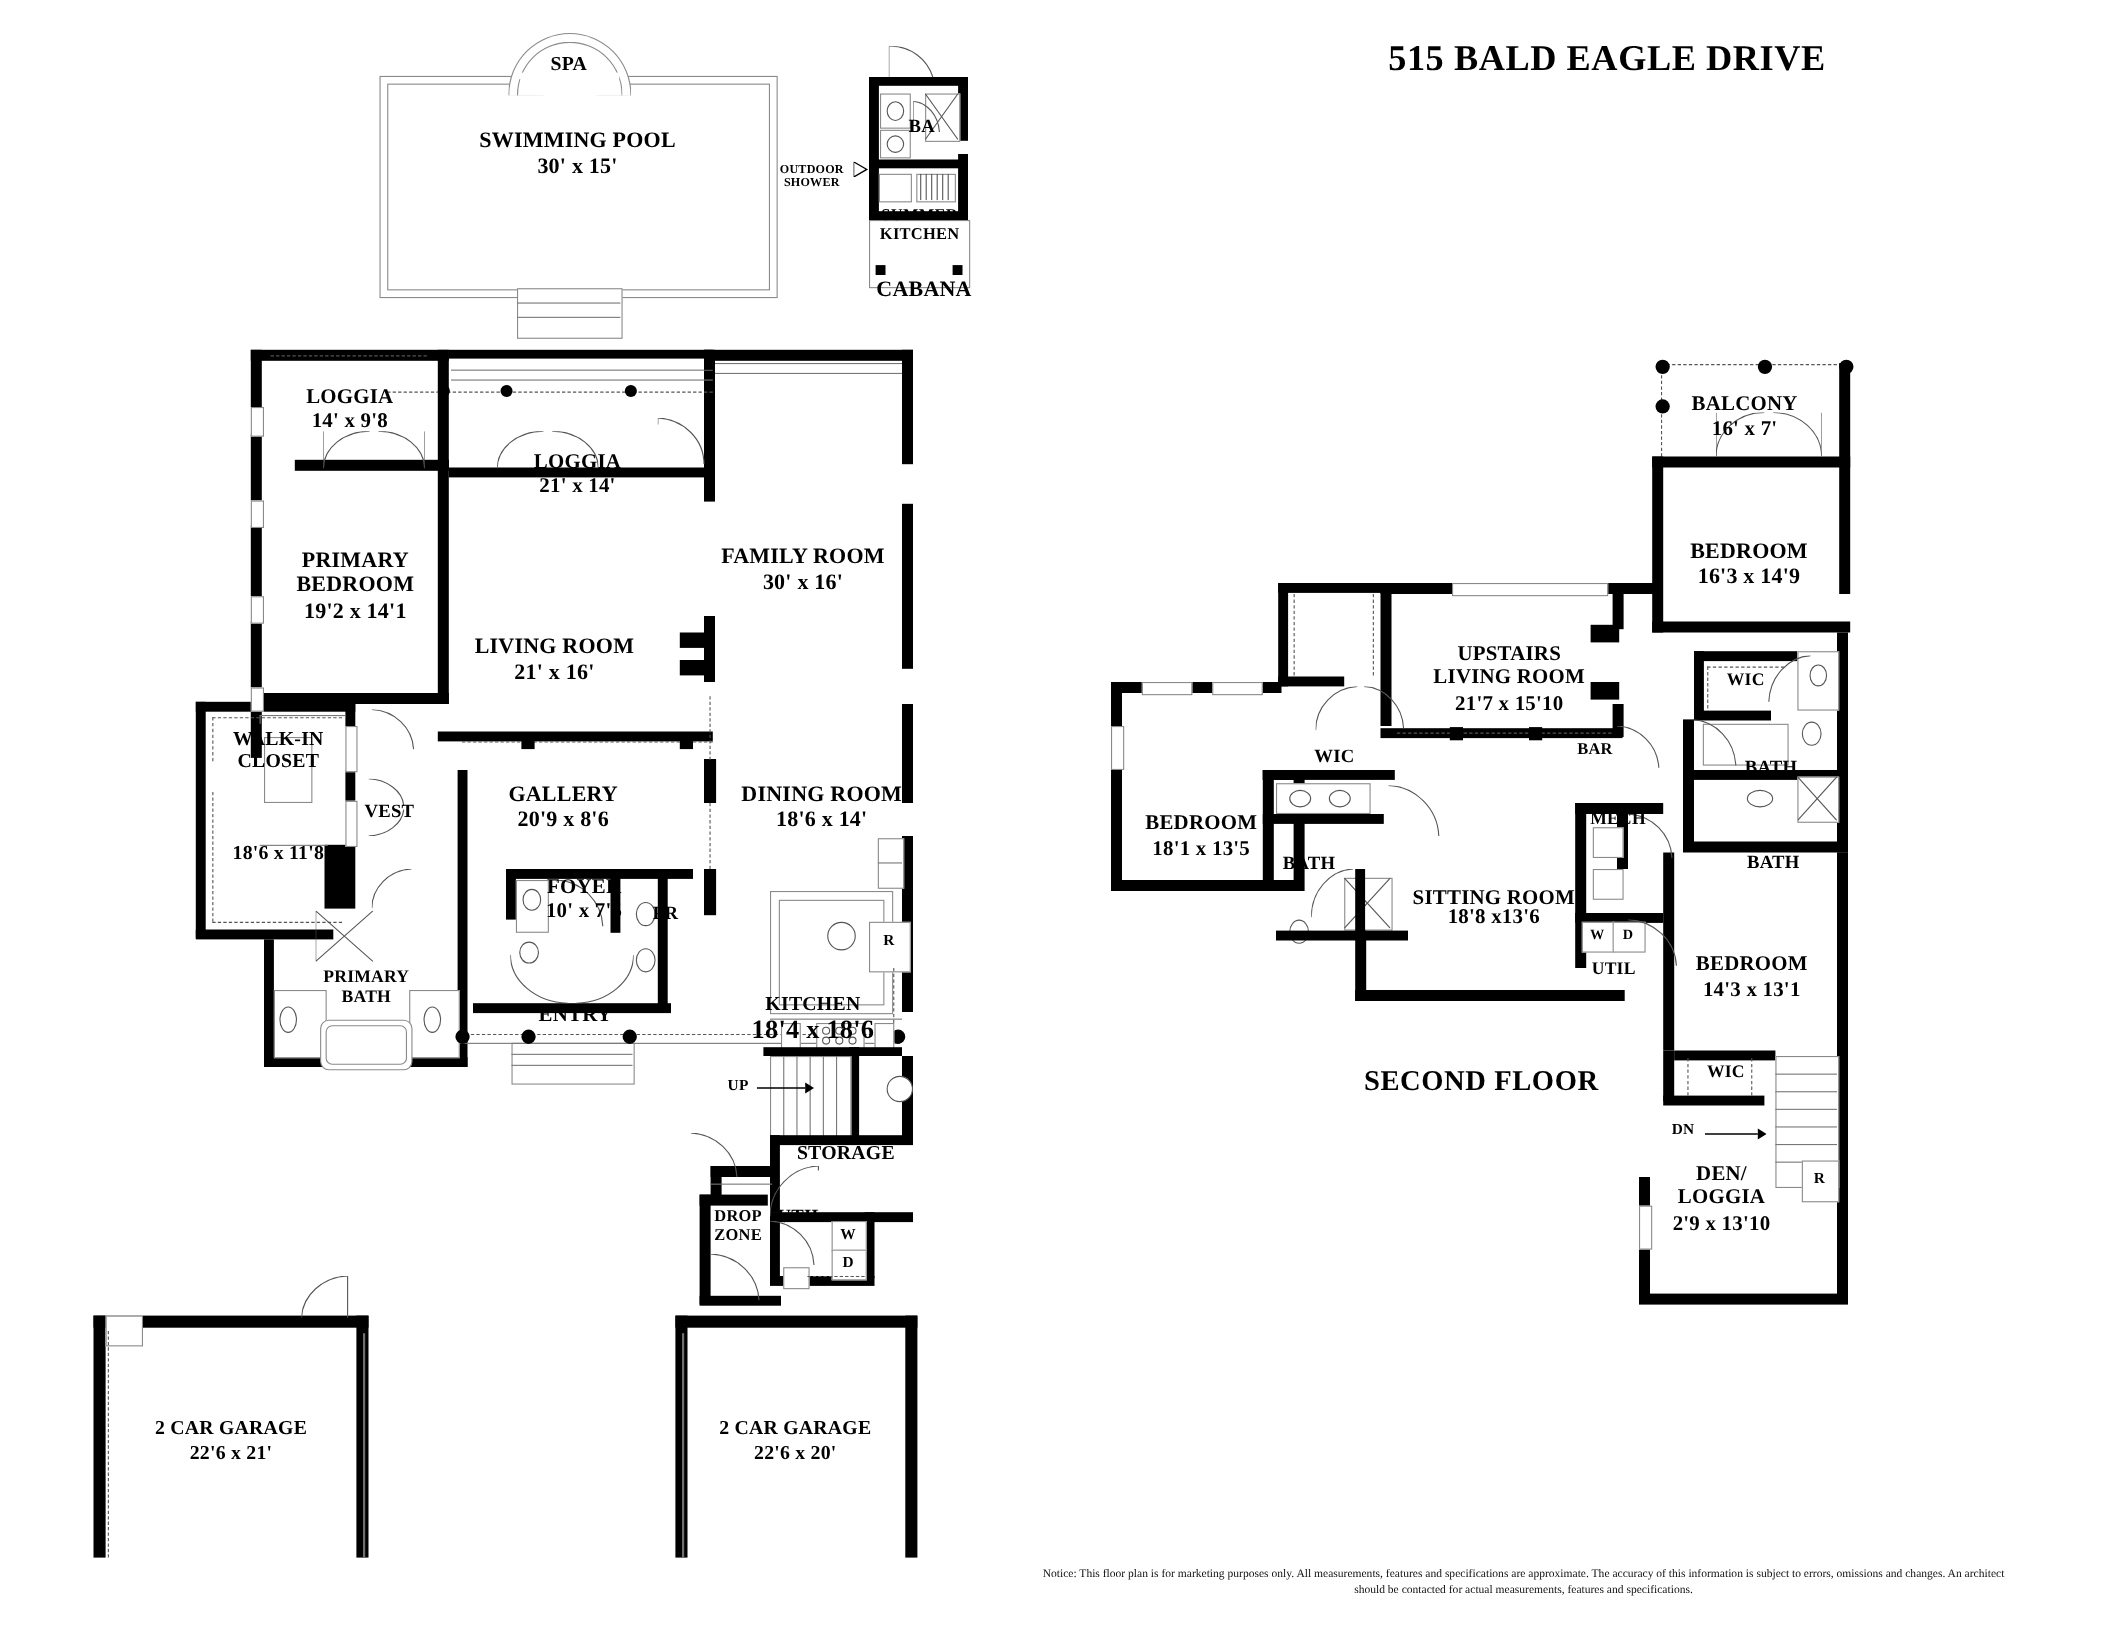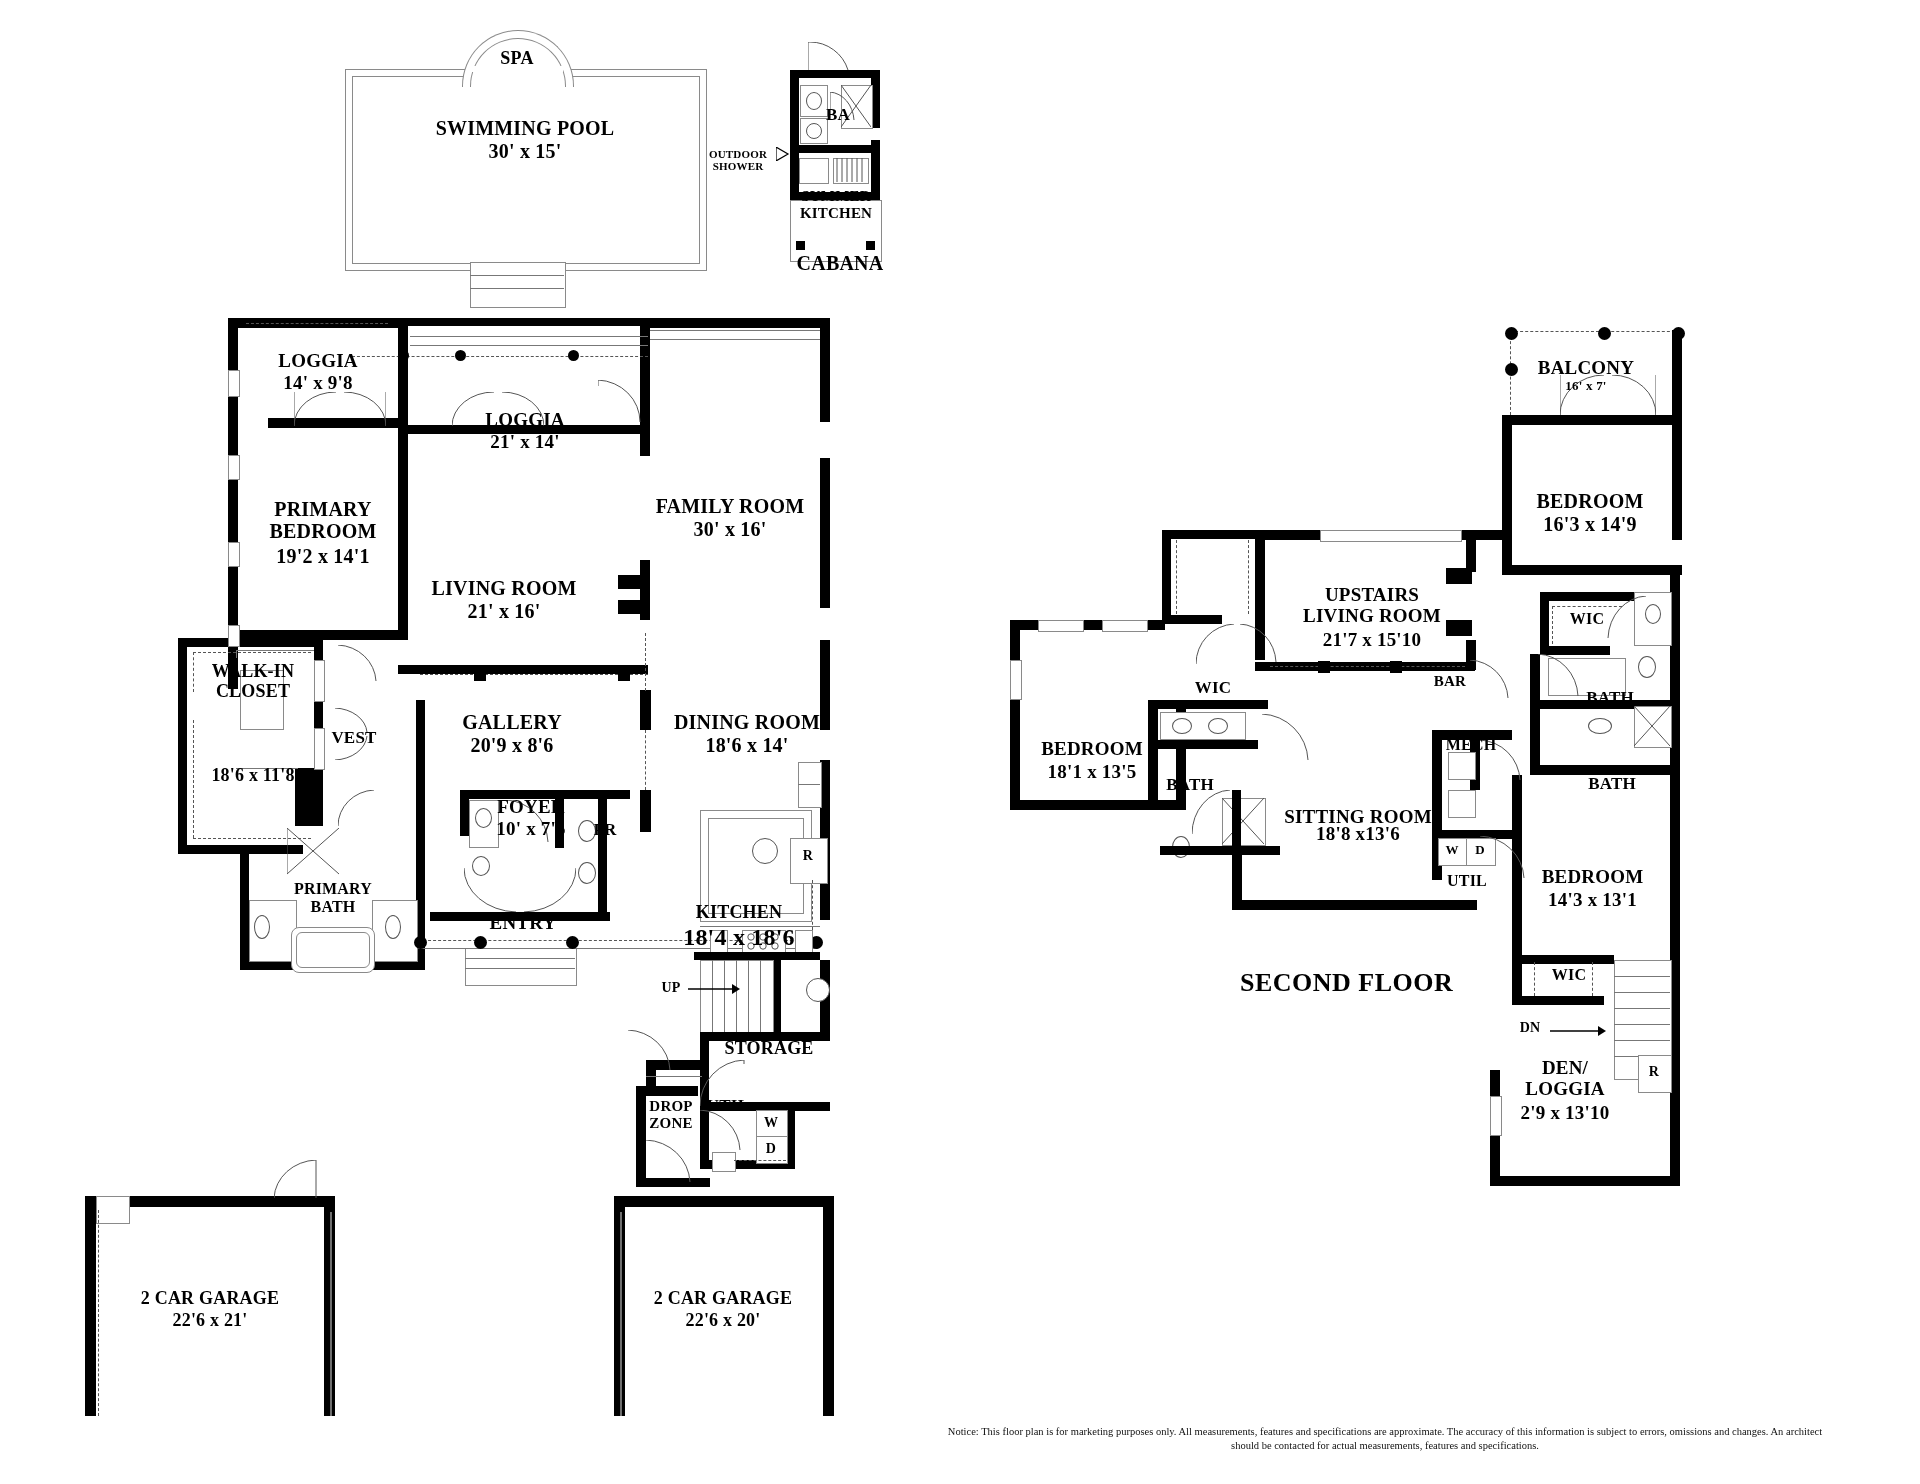--- a/index.html
+++ b/index.html
@@ -26,20 +26,21 @@
       font-family:"Liberation Sans",sans-serif;white-space:nowrap;}
   .notice{position:absolute;left:945px;top:1425px;width:880px;text-align:center;
           font-size:10.5px;line-height:1.35;color:#111;font-weight:400;}
   .flabel{position:absolute;font-weight:700;letter-spacing:.5px;}
 </style>
 </head>
 <body>
 
 <div class="stage">
 
+  <div class="title" style="left:1262px;top:36px;font-size:33px;">515 BALD EAGLE DRIVE</div>
 
   <div>
     <div class="op" style="left:345px;top:69px;width:360px;height:200px;"></div>
     <div class="op" style="left:352px;top:76px;width:346px;height:186px;"></div>
 
     <div style="position:absolute;left:462px;top:30px;width:110px;height:56px;
                 border:1px solid #8a8a8a;border-bottom:none;
                 border-radius:58px 58px 0 0;background:#fff;"></div>
     <div style="position:absolute;left:470px;top:38px;width:94px;height:48px;
                 border:1px solid #8a8a8a;border-bottom:none;
@@ -525,21 +526,21 @@
       <path d="M0,0 A42,44 0 0 1 40,42" fill="none" stroke="#555" stroke-width="1"></path>
     </svg>
     <svg class="door" style="left:1606px;top:596px;" width="40" height="44">
       <path d="M40,0 A40,44 0 0 0 2,42" fill="none" stroke="#555" stroke-width="1"></path>
     </svg>
     <svg class="door" style="left:1470px;top:660px;" width="40" height="40">
       <path d="M0,0 A40,40 0 0 1 38,38" fill="none" stroke="#555" stroke-width="1"></path>
     </svg>
 
     <div class="lbl" style="left:1498px;top:357px;width:176px;font-size:19px;">BALCONY</div>
-    <div class="lbl" style="left:1498px;top:379px;width:176px;font-size:13px;">16' x 7'</div>
+    <div class="lbl" style="left:1498px;top:379px;width:176px;font-size:19px;">16' x 7'</div>
 
     <div class="lbl" style="left:1502px;top:490px;width:176px;font-size:20px;">BEDROOM</div>
     <div class="lbl" style="left:1502px;top:513px;width:176px;font-size:20px;">16'3 x 14'9</div>
 
     <div class="lbl" style="left:1272px;top:584px;width:200px;font-size:19px;">UPSTAIRS
 LIVING ROOM</div>
     <div class="lbl" style="left:1272px;top:629px;width:200px;font-size:19px;">21'7 x 15'10</div>
 
     <div class="lbl" style="left:1016px;top:738px;width:152px;font-size:19px;">BEDROOM</div>
     <div class="lbl" style="left:1016px;top:761px;width:152px;font-size:19px;">18'1 x 13'5</div>

